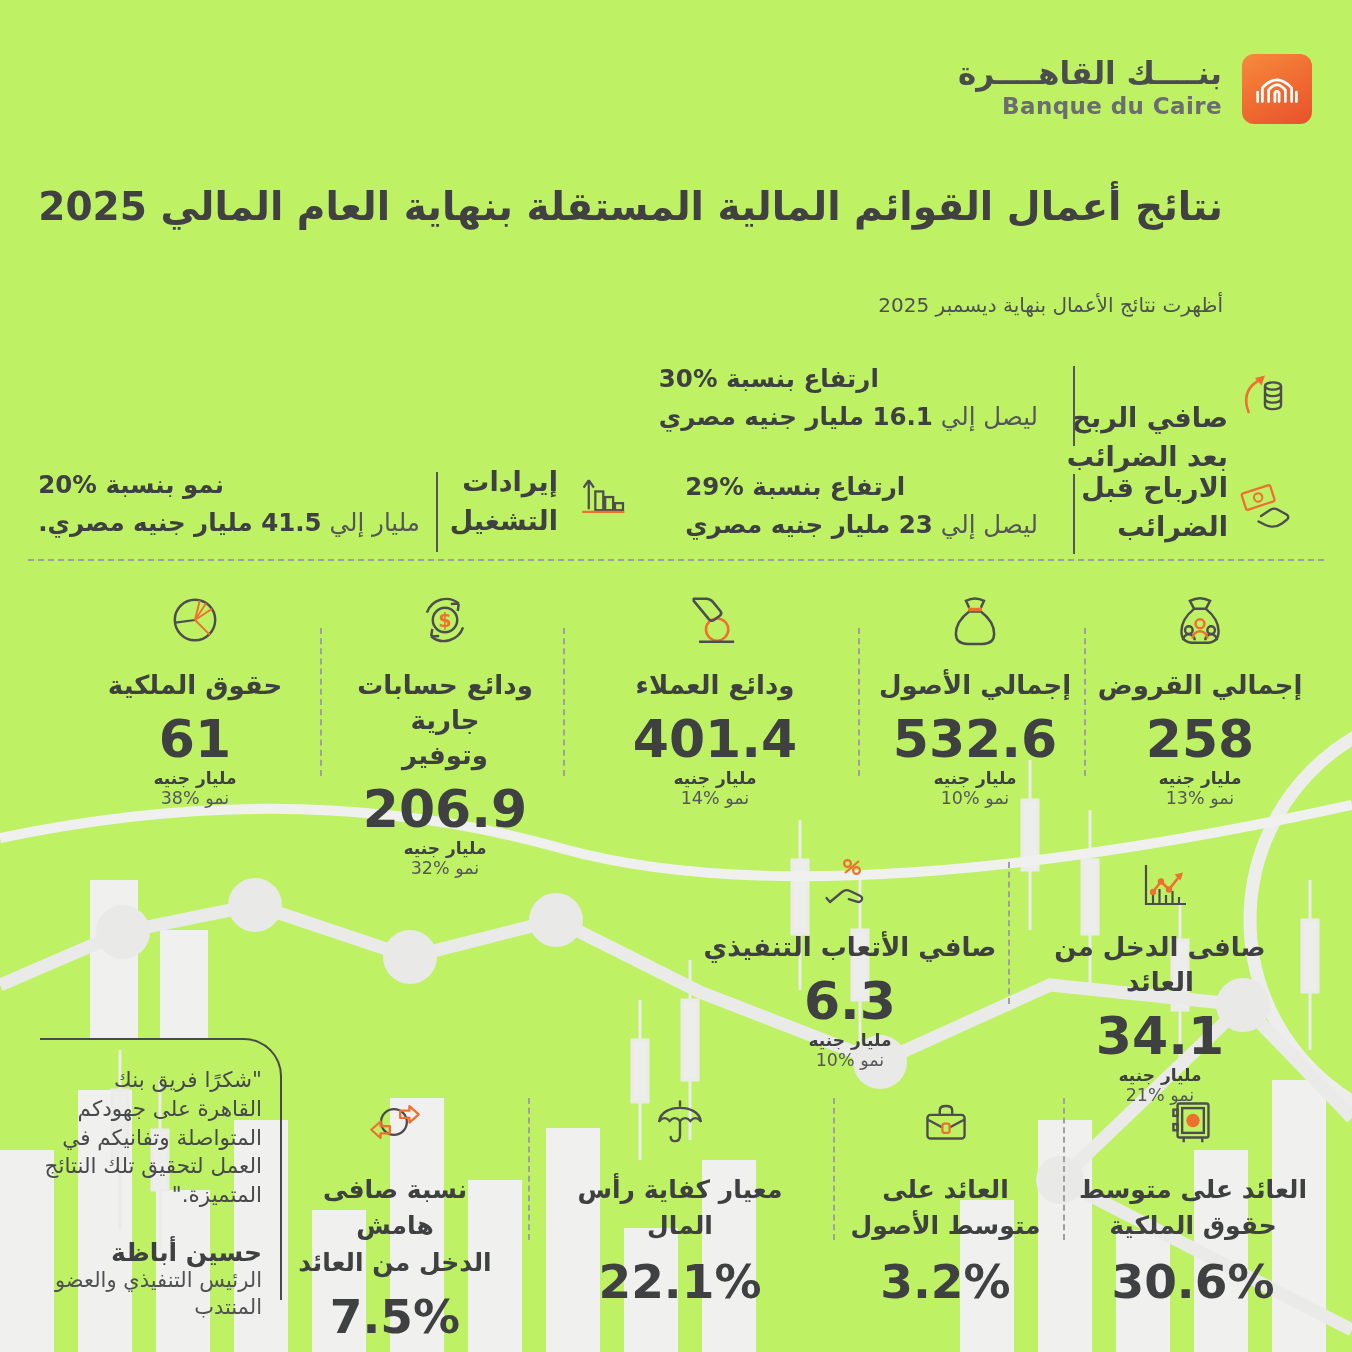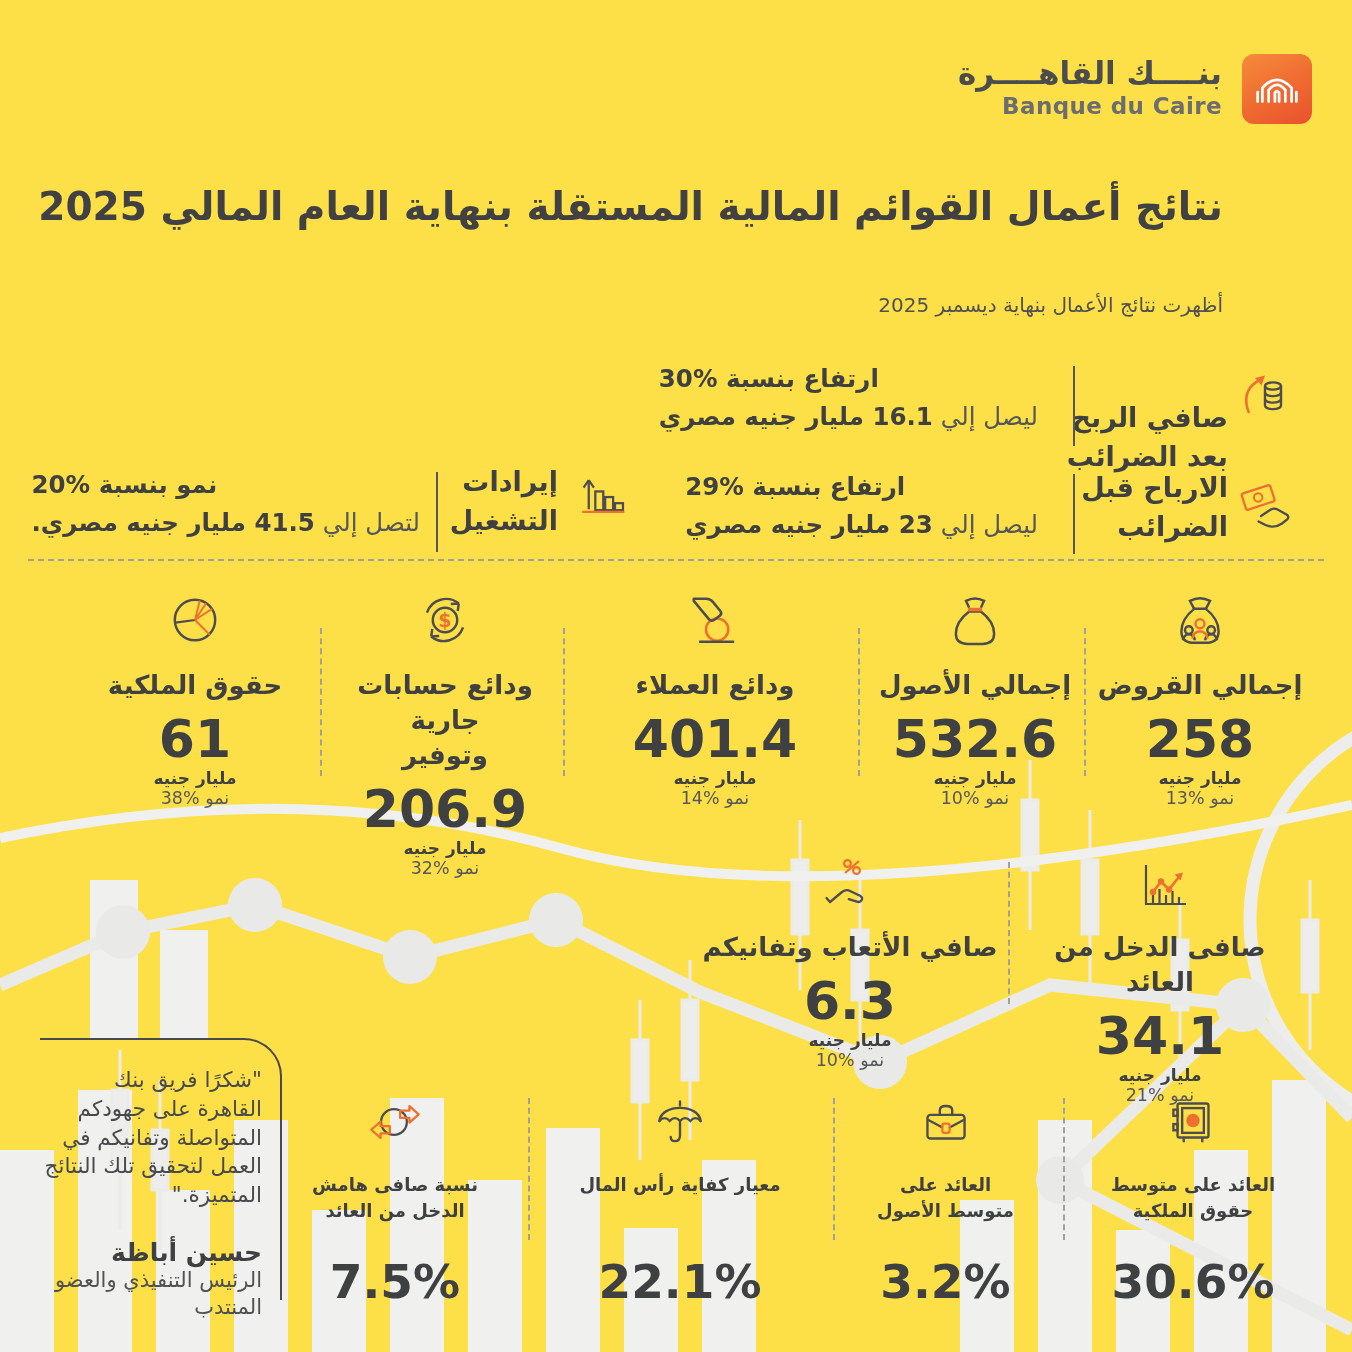--- a/index.html
+++ b/index.html
@@ -1,16 +1,16 @@
 <!DOCTYPE html>
 <html lang="ar"><head>
 <meta charset="utf-8">
 <style>
   html,body{margin:0;padding:0;background:#e4e4e4;}
-  .page{position:relative;width:1352px;height:1352px;background:#fde047;overflow:hidden;
+  .page{position:relative;width:1352px;height:1352px;background:#bef264;overflow:hidden;
         font-family:"DejaVu Sans",sans-serif;color:#414042;}
   .abs{position:absolute;}
   .rtl{direction:rtl;}
   .preline{white-space:pre-line;}
   svg{display:block;}
   
   .watermark{position:absolute;inset:0;z-index:0;}
   .fg{position:absolute;z-index:1;}
   
   .logo-square{top:54px;right:40px;width:70px;height:70px;border-radius:12px;
@@ -35,21 +35,21 @@
   
   .metric{text-align:center;}
   .metric .icon{display:flex;justify-content:center;}
   .m-label{font-size:26px;font-weight:bold;color:#3f4041;line-height:1.35;margin-top:14px;}
   .m-value{font-size:52px;font-weight:bold;color:#3f4041;line-height:1.02;margin-top:10px;direction:ltr;}
   .m-unit{font-size:17px;font-weight:bold;color:#3f4041;line-height:1.05;margin-top:4px;}
   .m-growth{font-size:17.5px;color:#56575b;}
   
   .ratio{text-align:center;}
   .ratio .icon{display:flex;justify-content:center;}
-  .r-label{font-size:18px;font-weight:bold;color:#3f4041;line-height:1.45;margin-top:18px;min-height:74px;}
+  .r-label{font-size:25px;font-weight:bold;color:#3f4041;line-height:1.45;margin-top:18px;min-height:74px;}
   .r-value{font-size:47px;font-weight:bold;color:#3f4041;margin-top:8px;direction:ltr;}
   
   .quote-box{left:40px;top:1038px;width:242px;height:262px;
     border-top:2px solid #4a4a4c;border-right:2px solid #4a4a4c;border-top-right-radius:38px;
     padding:26px 18px 0 4px;box-sizing:border-box;text-align:right;}
   .q-text{font-size:21.5px;color:#48494b;line-height:1.34;}
   .q-author{font-size:25px;font-weight:bold;color:#3f4041;margin-top:28px;}
   .q-role{font-size:21px;color:#505153;line-height:1.3;margin-top:0;}
 </style>
 </head>
@@ -208,21 +208,21 @@
         <rect x="48" y="37.5" width="8.5" height="7.5"></rect>
       </g>
       <path d="M13,46.8 H58" stroke="#ee7030" stroke-width="2.4"></path>
     </svg>
   </div>
   <div class="fg abs h-label preline rtl" style="top:462px;right:794px;">إيرادات
 التشغيل</div>
   <div class="fg abs h-divider" style="top:472px;left:436px;height:80px;"></div>
   <div class="fg abs h-desc rtl" style="top:466px;right:932px;">
     <div class="l1">نمو بنسبة %20</div>
-    <div><span class="pfx">لتصل إلي</span><span class="val">41.5 مليار جنيه مصري.</span></div>
+    <div><span class="pfx">مليار إلي</span><span class="val">41.5 مليار جنيه مصري.</span></div>
   </div>
 
   <div class="fg abs dash-h" style="top:559px;left:28px;width:1296px;"></div>
 
   <div class="fg abs metric rtl" style="top:586px;left:1090px;width:220px;">
     <div class="icon">
       <svg width="68" height="68" viewBox="0 0 64 64">
         <g fill="none" stroke="#4d4d4f" stroke-width="2.3">
           <path d="M26.5,21.5 l-4,-7.5 q9.5,-5 19,0 l-4,7.5"></path>
           <path d="M26.5,21.5 h11 q12,9.5 12,21 q0,11 -12,11 h-11 q-12,0 -12,-11 q0,-11.5 12,-21z"></path>
@@ -348,21 +348,21 @@
           <path d="M27,21 L41,9"></path>
             <circle cx="29.5" cy="11.5" r="3.4"></circle>
             <circle cx="38.5" cy="18.5" r="3.4"></circle>
         </g>
         <g stroke="#4d4d4f" stroke-width="2.3" fill="none" stroke-linecap="round" stroke-linejoin="round">
           <path d="M12,50 l12,-10 q4,-3 8,-1 l10,4.8 q3.2,1.7 1.6,4.4 q-1.6,2.6 -4.8,1.5 l-8,-2.6"></path>
           <path d="M12,50 l-3.5,-4"></path>
         </g>
       </svg>
     </div>
-    <div class="m-label preline">صافي الأتعاب وتفانيكم</div>
+    <div class="m-label preline">صافي الأتعاب التنفيذي</div>
     <div class="m-value">6.3</div>
     <div class="m-unit">مليار جنيه</div>
     <div class="m-growth">نمو %10</div>
   </div>
 
   <div class="fg abs quote-box rtl">
     <div class="q-text">"شكرًا فريق بنك القاهرة على جهودكم المتواصلة وتفانيكم في العمل لتحقيق تلك النتائج المتميزة."</div>
     <div class="q-author">حسين أباظة</div>
     <div class="q-role">الرئيس التنفيذي والعضو المنتدب</div>
   </div>

